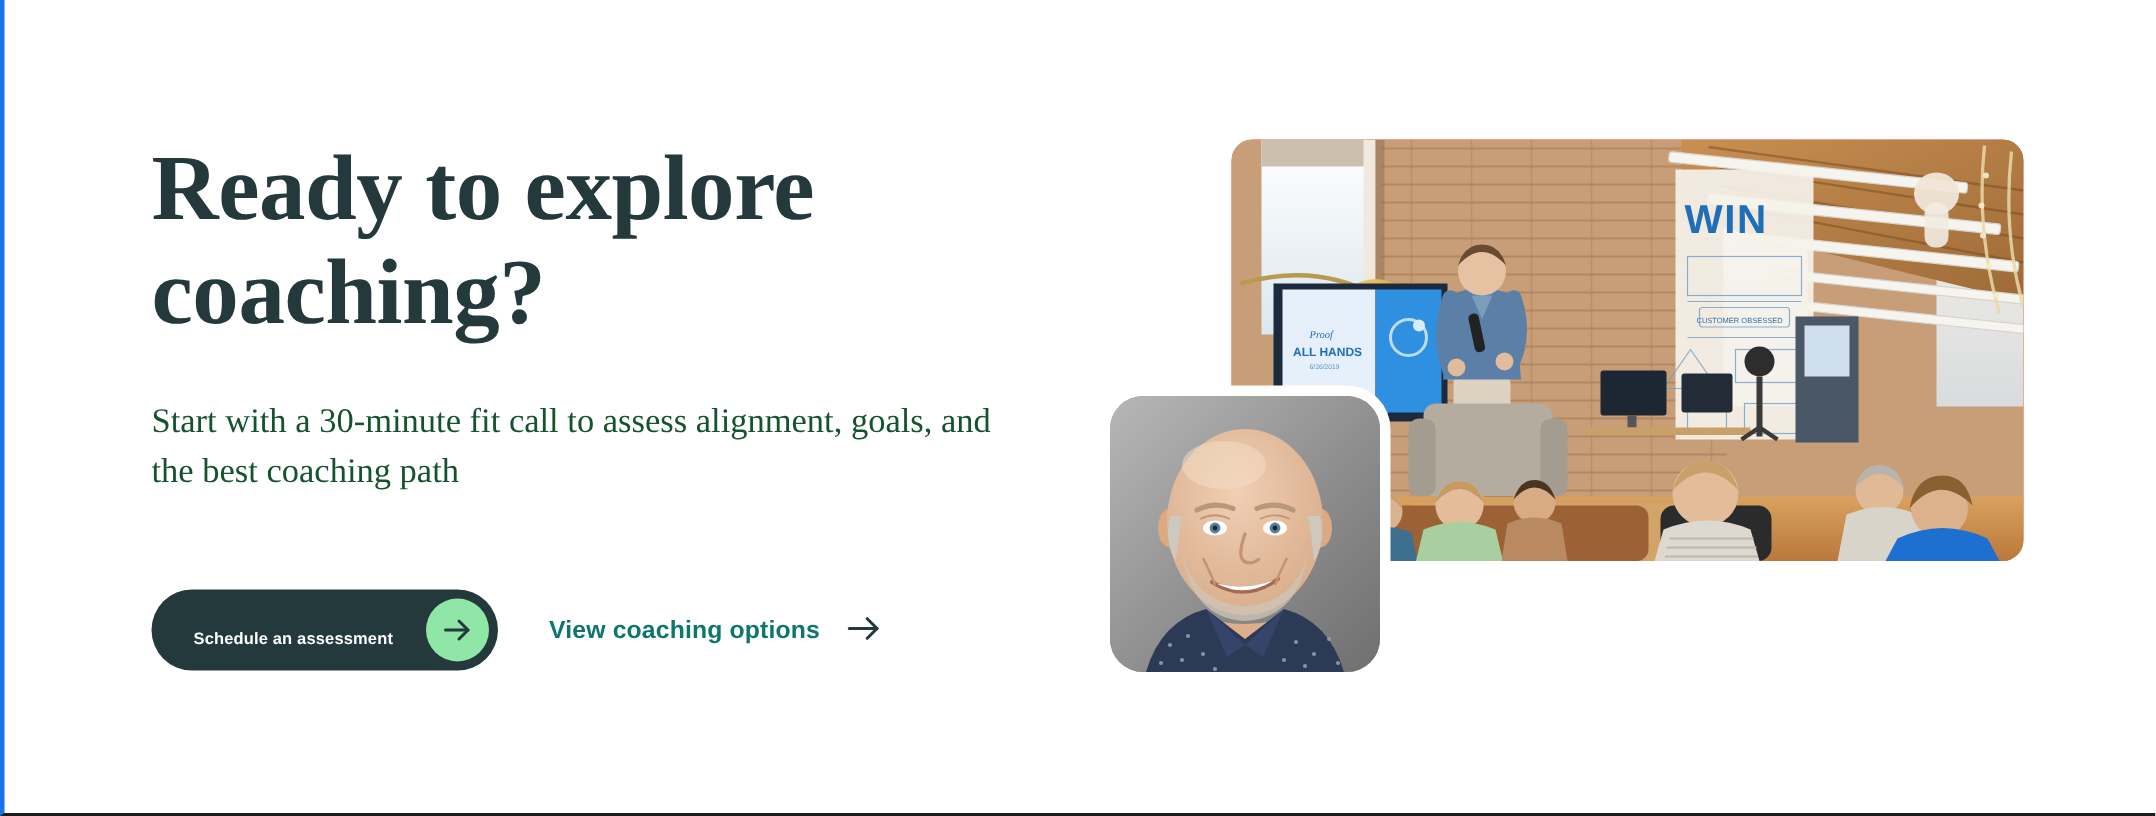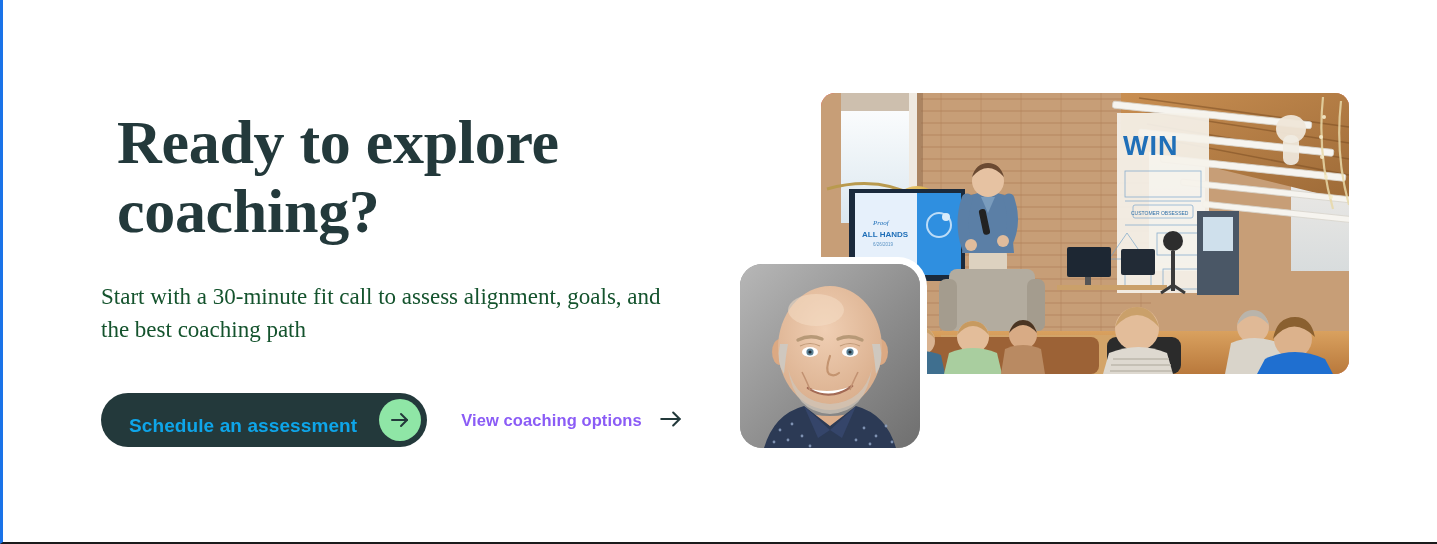--- a/index.html
+++ b/index.html
@@ -27,21 +27,21 @@
     left: 98px;
     top: 92px;
     width: 620px;
   }
   .headline {
     font-family: "Liberation Serif", "DejaVu Serif", serif;
     font-size: 62px;
     line-height: 1.12;
     font-weight: 700;
     color: #23393b;
-    margin: 16px;
+    margin: 0;
     letter-spacing: -0.3px;
   }
   .subcopy {
     font-family: "Liberation Serif", "DejaVu Serif", serif;
     font-size: 23px;
     line-height: 1.42;
     font-weight: 400;
     color: #14532d;
     margin: 34px 0 0 0;
     max-width: 560px;
@@ -62,23 +62,23 @@
     background: #23393b;
     border: none;
     border-radius: 999px;
     height: 54px;
     padding: 0 6px 0 28px;
     cursor: pointer;
     gap: 22px;
   }
   .btn-primary-label {
     font-family: "Liberation Sans", sans-serif;
-    font-size: 19px;
+    font-size: 11px;
     font-weight: 700;
-    color: #0ea5e9;
+    color: #ffffff;
     white-space: nowrap;
     letter-spacing: 0.1px;
     margin-top: 12px;
   }
   .btn-arrow-circle {
     width: 42px;
     height: 42px;
     border-radius: 50%;
     background: #8fe6a6;
     display: flex;
@@ -94,21 +94,21 @@
     gap: 16px;
     background: transparent;
     border: none;
     cursor: pointer;
     padding: 0;
   }
   .btn-secondary-label {
     font-family: "Liberation Sans", sans-serif;
     font-size: 16.5px;
     font-weight: 700;
-    color: #8b5cf6;
+    color: #0f766e;
     white-space: nowrap;
     letter-spacing: 0.1px;
   }
 
   
   .media {
     position: absolute;
     left: 737px;
     top: 93px;
     width: 620px;

